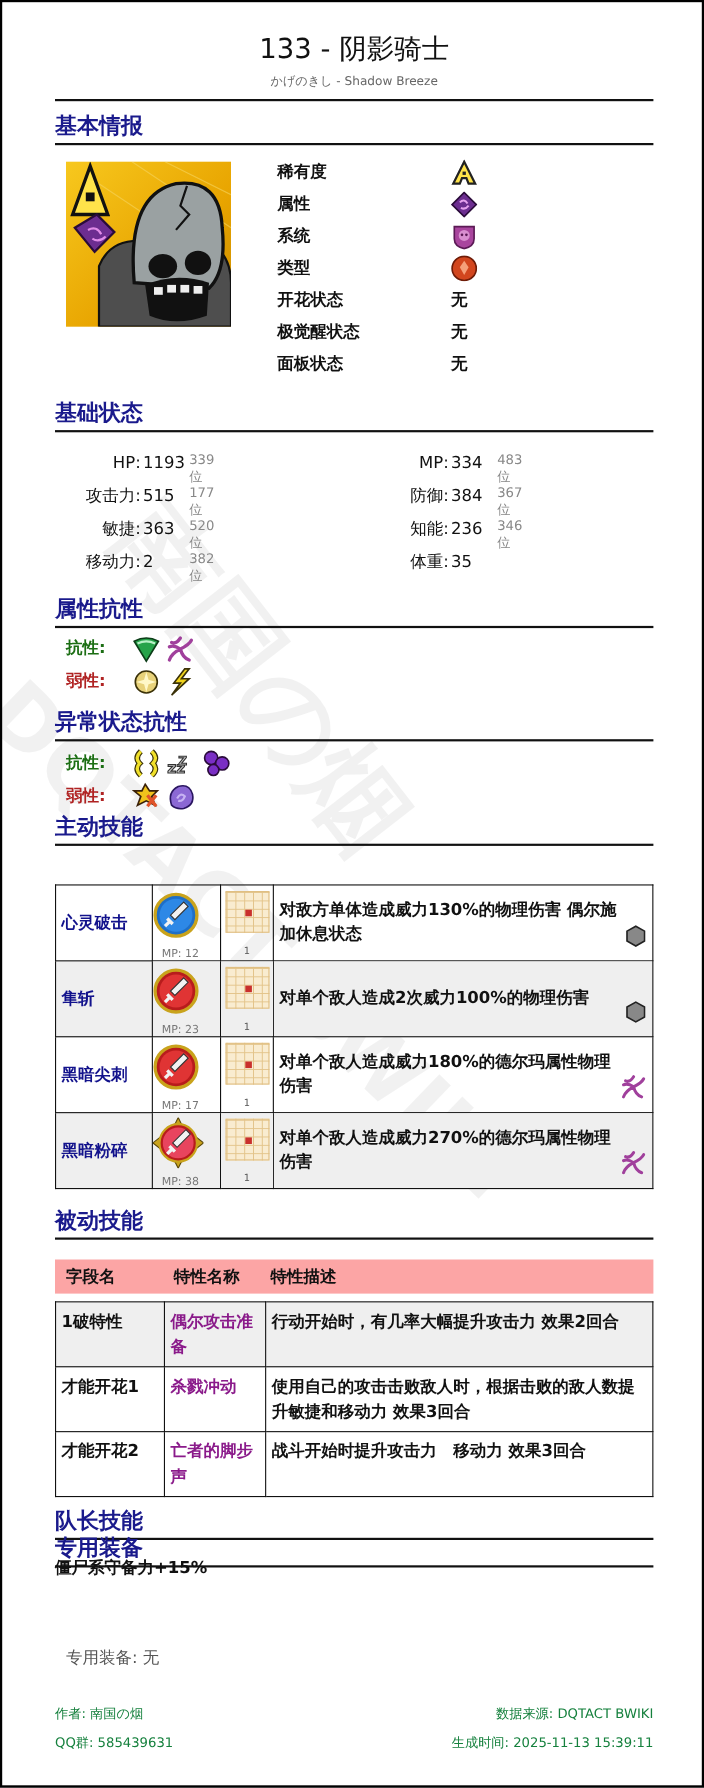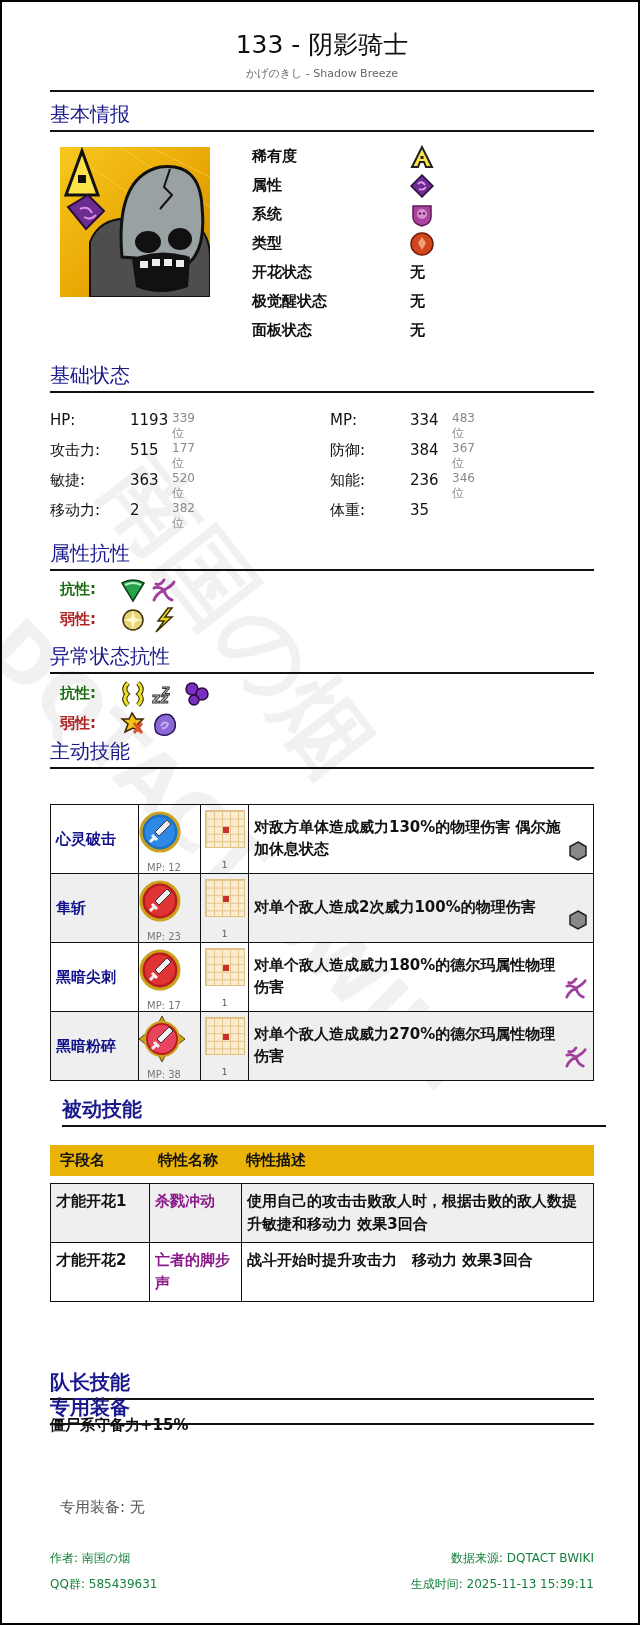--- a/index.html
+++ b/index.html
@@ -15,33 +15,33 @@
   .wm-text {
     position: absolute; font-family: "DejaVu Sans", sans-serif; font-weight: bold;
     color: rgba(0,0,0,0.055); white-space: nowrap;
   }
   .content { position: absolute; left: 48px; top: 0; width: 544px; }
 
   .title { position: absolute; top: 26px; left: 0; width: 544px; text-align: center; font-size: 25px; color: #111; }
   .subtitle { position: absolute; top: 64px; left: 0; width: 544px; text-align: center; font-size: 11px; color: #666; }
   .rule-top { position: absolute; top: 88px; left: 0; width: 544px; height: 2px; background: #111; }
 
-  .sec-head { position: absolute; left: 0; width: 544px; font-size: 20px; color: #1a1a8c; border-bottom: 2px solid #111; height: 33px; line-height: 30px; }
+  .sec-head { position: absolute; left: 0; width: 544px; font-size: 20px; color: #1a1a8c; border-bottom: 2px solid #111; height: 33px; line-height: 30px; font-weight: bold; }
   .sec-head.bold { font-weight: bold; }
 
   .portrait {
     position: absolute; left: 10px; top: 145px; width: 150px; height: 150px;
     background: linear-gradient(135deg, #f7c81e 0%, #e8a400 60%, #c78a00 100%); overflow: hidden;
   }
   .info-row { position: absolute; left: 202px; width: 340px; height: 30px; font-size: 15px; font-weight: bold; }
   .info-label { position: absolute; left: 0; top: 4px; }
   .info-val { position: absolute; left: 158px; top: 2px; }
 
   .stat { position: absolute; font-size: 15px; height: 28px; }
-  .stat-label { position: absolute; width: 78px; left: 0; top: 4px; }
+  .stat-label { position: absolute; text-align: right; width: 78px; left: 0; top: 4px; }
   .stat-val { position: absolute; left: 80px; top: 4px; }
   .stat-rank { position: absolute; left: 122px; top: 4px; font-size: 12px; color: #888; }
 
   .res-label { position: absolute; left: 10px; font-size: 15px; font-weight: bold; }
   .res-label.good { color: #1c6e14; }
   .res-label.bad { color: #b02323; }
   .res-icons { position: absolute; left: 70px; height: 26px; }
 
   table { border-collapse: collapse; }
   .skills { position: absolute; left: 0; top: 802px; width: 544px; }
@@ -57,21 +57,21 @@
     position: absolute; left: 4px; top: 5px; width: 40px; height: 38px;
     background-color: #f9ecd0;
     background-image:
       linear-gradient(#e3c48a 1px, transparent 1px),
       linear-gradient(90deg, #e3c48a 1px, transparent 1px);
     background-size: 8px 7.6px; border: 1px solid #e0bf82;
   }
   .grid5 .center { position: absolute; left: 17px; top: 16px; width: 6px; height: 6px; background: #c9302c; }
   .corner-icon { position: absolute; right: 6px; bottom: 6px; }
 
-  .p-head { position: absolute; left: 0; top: 1143px; width: 544px; height: 31px; background: #eab308; font-size: 15px; font-weight: bold; }
+  .p-head { position: absolute; left: 0; top: 1143px; width: 544px; height: 31px; background: #fca5a5; font-size: 15px; font-weight: bold; }
   .p-head span { position: absolute; top: 6px; }
   .passives { position: absolute; left: 0; top: 1181px; width: 544px; }
   .passives td { border: 1.5px solid #111; vertical-align: top; padding: 6px 5px; font-size: 15px; font-weight: bold; line-height: 23px; height: 59px; }
   .passives tr:nth-child(odd) td { background: #efefef; }
   .passives tr:nth-child(3) td { background: #fff; }
   .passives .pf { width: 99px; }
   .passives .pn { width: 92px; color: #8a1a8a; }
 
   .leader { position: absolute; left: 0; top: 1414px; font-size: 15px; font-weight: bold; }
   .equip { position: absolute; left: 10px; top: 1496px; font-size: 15px; color: #555; }
@@ -378,30 +378,35 @@
           <span class="corner-icon">
             <svg width="22" height="22" viewBox="0 0 24 24">
                   <path d="M12 2 Q8 8 4 6 M12 12 Q20 8 22 4 M12 12 Q14 20 20 22 M12 12 Q4 16 2 22 M12 12 Q6 8 2 10" stroke="#a0409c" stroke-width="3" fill="none" stroke-linecap="round"></path>
                 </svg>
           </span>
         </td>
       </tr>
     </tbody>
       </table>
 
-    <div class="sec-head bold" style="top:1092px;margin-left:12px;">被动技能</div>
+    <div class="sec-head bold" style="top:1092px;">被动技能</div>
 
     <div class="p-head">
       <span style="left:10px;">字段名</span>
       <span style="left:108px;">特性名称</span>
       <span style="left:196px;">特性描述</span>
     </div>
 
     <table class="passives">
       <tbody>
+          <tr>
+        <td class="pf">1破特性</td>
+        <td class="pn">偶尔攻击准备</td>
+        <td>行动开始时，有几率大幅提升攻击力 效果2回合</td>
+      </tr>
       <tr>
         <td class="pf">才能开花1</td>
         <td class="pn">杀戮冲动</td>
         <td>使用自己的攻击击败敌人时，根据击败的敌人数提升敏捷和移动力 效果3回合</td>
       </tr>
       <tr>
         <td class="pf">才能开花2</td>
         <td class="pn">亡者的脚步声</td>
         <td>战斗开始时提升攻击力　移动力 效果3回合</td>
       </tr>

